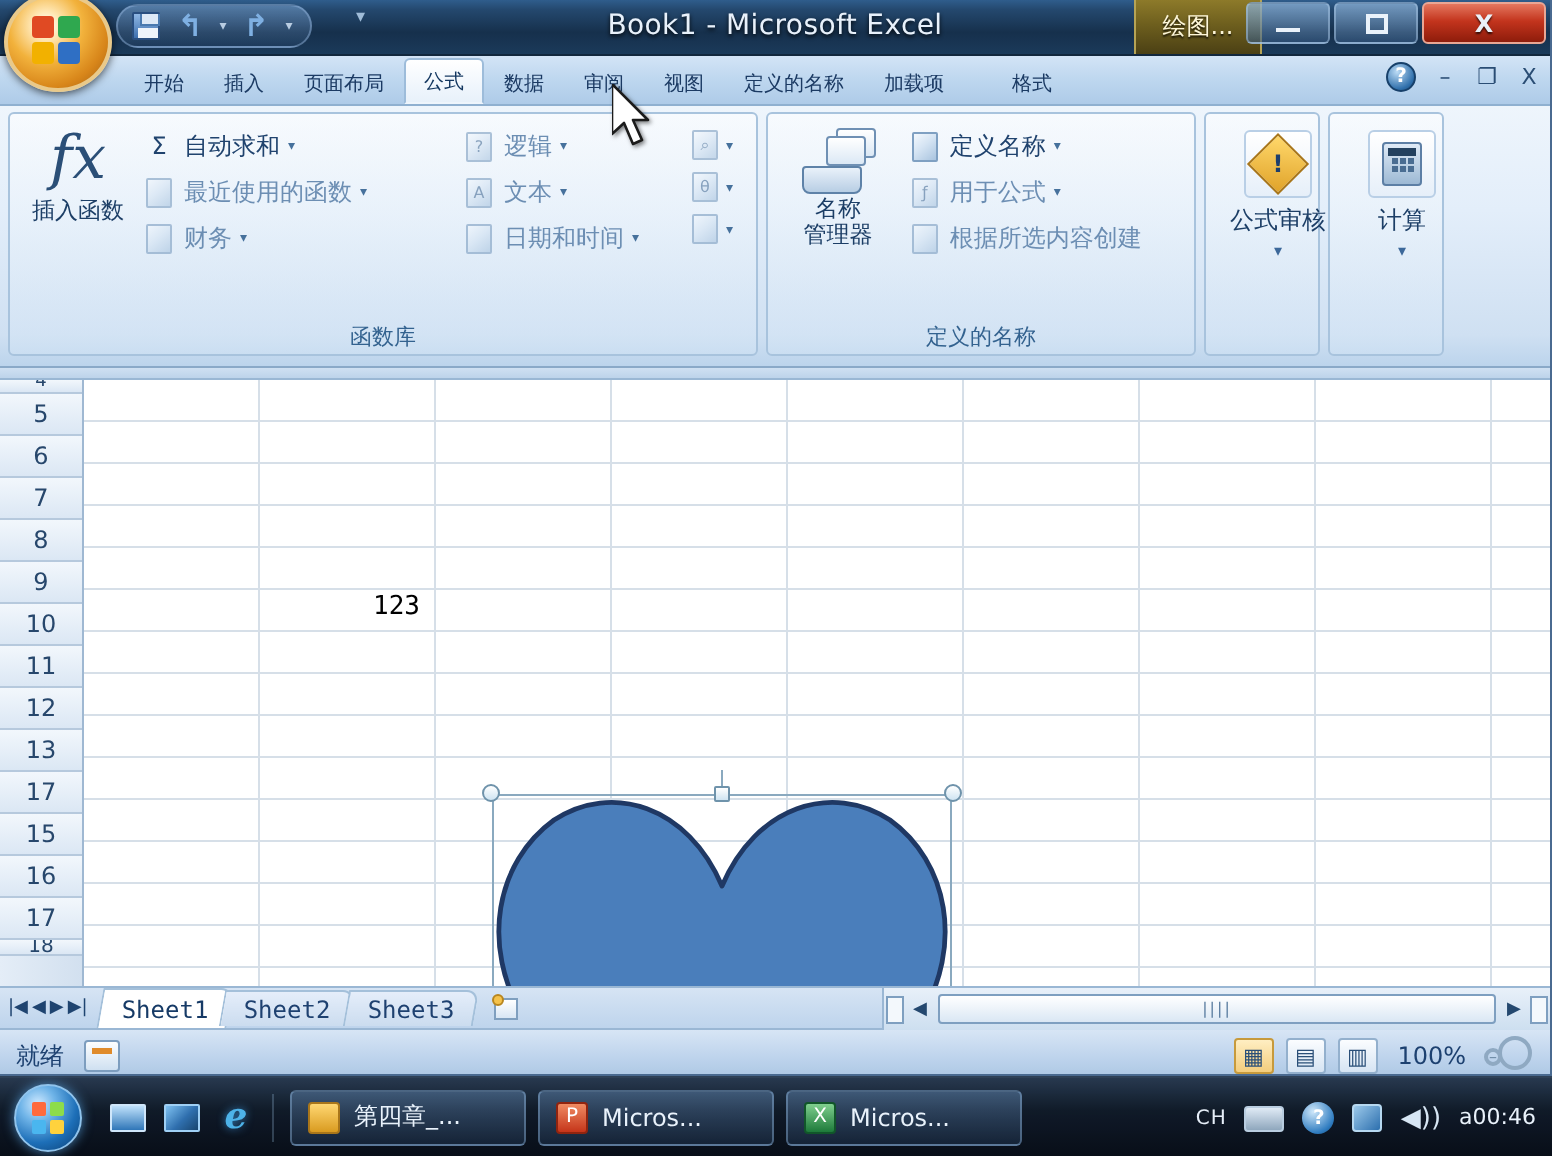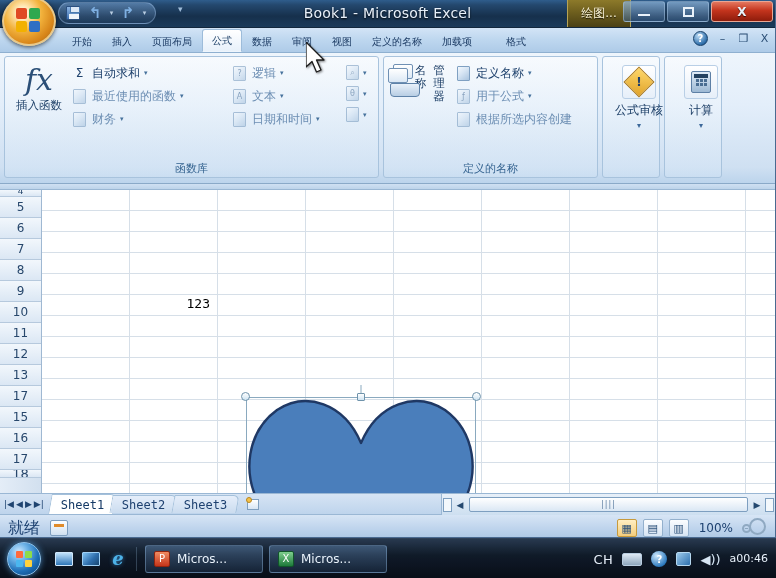--- a/index.html
+++ b/index.html
@@ -235,21 +235,21 @@
     color:#4a7099; font-size:8px;
     display:flex; align-items:center; justify-content:center;
   }
   .cube.pale { opacity: .62; }
   .ddarrow { font-size: 7px; color:#46719c; }
 
   .iconcol { display:flex; flex-direction:column; gap: 4px; padding: 4px 2px 0 4px; }
   .iconcell { display:flex; align-items:center; gap:2px; }
 
   
-  .nmgr { width: 62px; display:flex; flex-direction:row; padding-top:4px; }
+  .nmgr { width: 62px; display:flex; flex-direction:column; align-items:center; padding-top:4px; }
   .nmgr .stack {
     width: 38px; height: 34px; position: relative;
   }
   .nmgr .s1, .nmgr .s2, .nmgr .s3 {
     position:absolute; border:1px solid #6f90b4; border-radius:2px;
     background: linear-gradient(180deg,#ffffff,#dbe8f5);
   }
   .nmgr .s1 { width: 20px; height: 15px; right: 0; top: 0; }
   .nmgr .s2 { width: 20px; height: 15px; right: 5px; top: 4px; }
   .nmgr .s3 {
@@ -407,21 +407,21 @@
   }
 
   
   .statusbar {
     position: relative;
     height: 26px;
     background: linear-gradient(180deg,#d7e5f5 0%, #bdd3ec 55%, #a9c5e2 100%);
     display:flex; align-items:center;
     padding-left: 8px; gap: 10px;
   }
-  .status-text { font-size: 16px; color: #1d4170; }
+  .status-text { font-size: 12px; color: #1d4170; }
   .status-ico {
     width: 18px; height: 16px;
     border: 1px solid #7d9dbe; border-radius: 2px;
     background: linear-gradient(180deg,#fdfefe,#cfe0f1);
     position: relative;
   }
   .status-ico::after {
     content:""; position:absolute; left:3px; top:3px; width:10px; height:3px;
     background:#e08b2a;
   }
@@ -534,21 +534,21 @@
   .tb-ico.folder { background: linear-gradient(180deg,#ffd772,#d99b20); border:1px solid #a9761a;}
   .tb-ico.ppt { background: linear-gradient(180deg,#f08b62,#c5351a); border:1px solid #90240f; color:#fff; font-size:10px; display:flex; align-items:center; justify-content:center;}
   .tb-ico.xls { background: linear-gradient(180deg,#7fcf8e,#1d7a3a); border:1px solid #11562a; color:#fff; font-size:10px; display:flex; align-items:center; justify-content:center;}
 
   .tray {
     position:absolute; right: 4px; top: 0; height: 40px;
     display:flex; align-items:center; gap: 9px;
     padding-right: 4px;
   }
   .tray .t { font-size: 12px; color:#dbe8f6; display:flex; align-items:center; justify-content:center; }
-  .tray .ime { font-size: 13px; color:#e6eef8; letter-spacing:.5px; }
+  .tray .ime { font-size: 10px; color:#e6eef8; letter-spacing:.5px; }
   .tray .kbd {
     width: 20px; height: 13px; border:1px solid #b9cde0; border-radius:2px;
     background: linear-gradient(180deg,#dfeaf5,#8fa7bd);
   }
   .tray .qmark {
     width: 16px; height: 16px; border-radius:50%;
     background: radial-gradient(circle at 35% 30%, #cfe8fb, #2f7cc0 70%, #144671);
     color:#fff; font-size:10px; font-weight:bold;
     display:flex; align-items:center; justify-content:center;
   }
@@ -797,21 +797,21 @@
         <div class="rh">8</div>
         <div class="rh">9</div>
         <div class="rh">10</div>
         <div class="rh">11</div>
         <div class="rh">12</div>
         <div class="rh">13</div>
         <div class="rh">17</div>
         <div class="rh">15</div>
         <div class="rh">16</div>
         <div class="rh">17</div>
-        <div class="rh" style="height:8px;font-size:13px;overflow:hidden">18</div>
+        <div class="rh" style="height:8px;font-size:10px;overflow:hidden">18</div>
       </div>
 
       <div class="cellval" style="left:142px;top:106px;width:68px;text-align:right">123</div>
 
       <div class="shapebox" style="left:246px;top:207px;width:230px;height:215px">
         <svg width="230" height="215" viewBox="0 0 230 215">
           <path d="M115 213
                    C 95 192, 38 148, 16 112
                    C -6 76, 2 34, 31 13
                    C 60 -6, 98 6, 115 46
@@ -900,20 +900,24 @@
       <span class="ql">
           <span class="ql-switch"></span>
         </span>
       <span class="ql">
           <span class="ql-ie">e</span>
         </span>
     </div>
     <span class="tbsep"></span>
 
     <div class="tbitem">
+      <span class="tb-ico folder"></span>
+      <span>第四章_...</span>
+    </div>
+    <div class="tbitem">
       <span class="tb-ico ppt">P</span>
       <span>Micros...</span>
     </div>
     <div class="tbitem">
       <span class="tb-ico xls">X</span>
       <span>Micros...</span>
     </div>
 
     <div class="tray">
       <span class="ime">CH</span>

